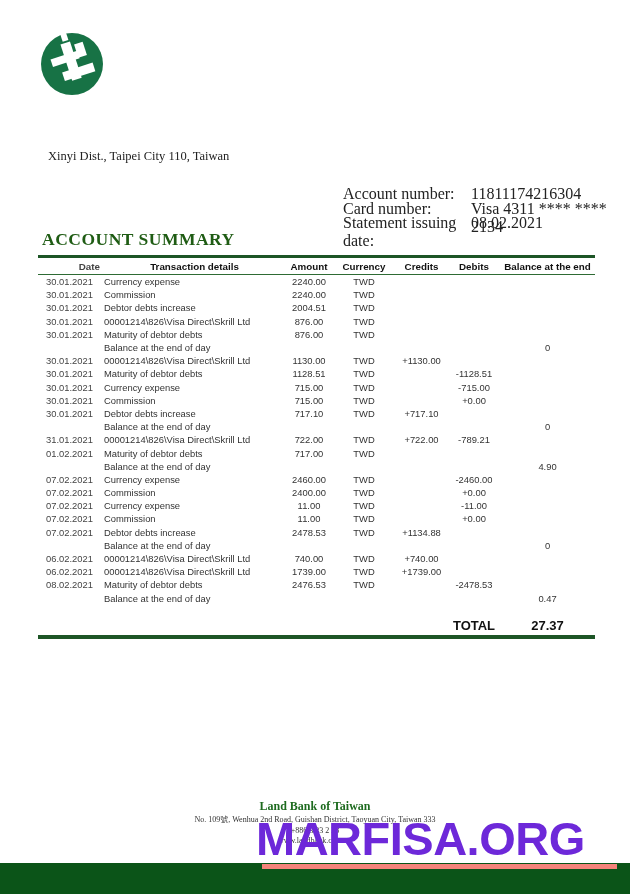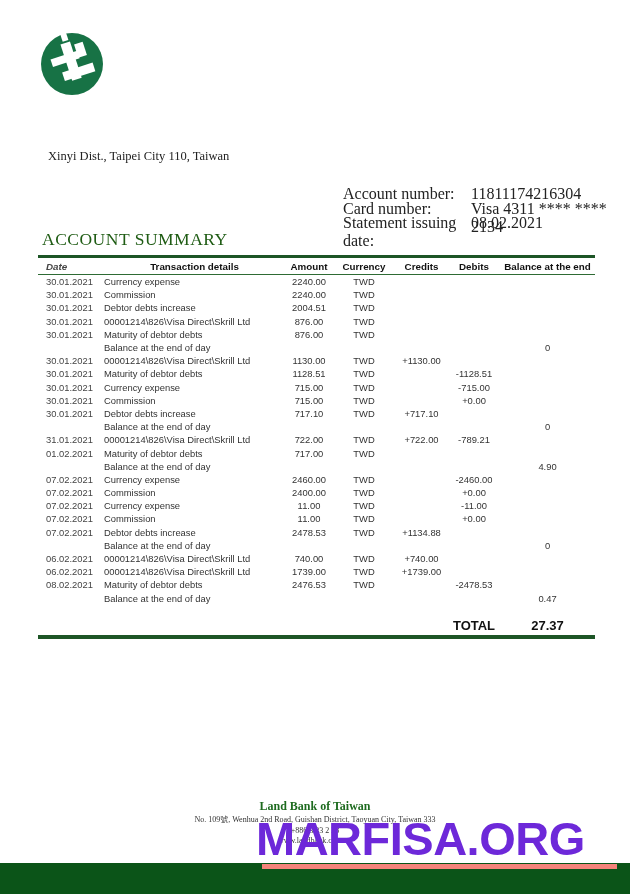--- a/index.html
+++ b/index.html
@@ -20,32 +20,32 @@
   .customer-name{font-family:"Liberation Sans",sans-serif;font-size:15px;
                  letter-spacing:0.4px;color:#111;margin-bottom:8px;}
   .customer-addr{font-size:12.5px;line-height:15px;color:#222;}
 
   
   .acct-info{position:absolute;top:150px;left:343px;font-size:16px;color:#222;margin-top:35px;}
   .acct-row{display:grid;grid-template-columns:128px auto;height:14.5px;align-items:baseline;}
 
   
   .summary-title{position:absolute;top:229px;left:42px;font-family:"Liberation Serif",serif;
-                 font-weight:normal;font-size:17.5px;letter-spacing:0.5px;color:#1f5c14;}
+                 font-weight:bold;font-size:17.5px;letter-spacing:0.5px;color:#1f5c14;}
 
   
   .table{position:absolute;top:255px;left:38px;width:557px;
          border-top:3px solid #1d5526;border-bottom:4px solid #1d5526;
          font-family:"Liberation Sans",sans-serif;}
   .thead,.trow,.total-row{display:grid;
          grid-template-columns:62px 185px 48px 62px 53px 52px 95px;align-items:center;}
   .thead{height:16px;font-weight:bold;font-size:9.8px;color:#111;
          border-bottom:1.5px solid #2e6b34;}
   .thead .cell{text-align:center;}
-  .thead .c0{text-align:left;font-style:italic;}
+  .thead .c0{text-align:right;}
   .thead .c1{text-align:center;}
   .trow{height:13.2px;font-size:9.4px;color:#333;}
   .cell{overflow:hidden;white-space:nowrap;}
   .c0{text-align:left;padding-left:8px;color:#444;}
   .c1{text-align:left;padding-left:4px;}
   .c2,.c3,.c4,.c5,.c6{text-align:center;}
   .total-row{height:14px;font-weight:bold;font-size:13px;color:#111;margin:14px 0 2px 0;}
 
   
   .footer{position:absolute;top:799px;left:0;width:100%;text-align:center;z-index:1;}

